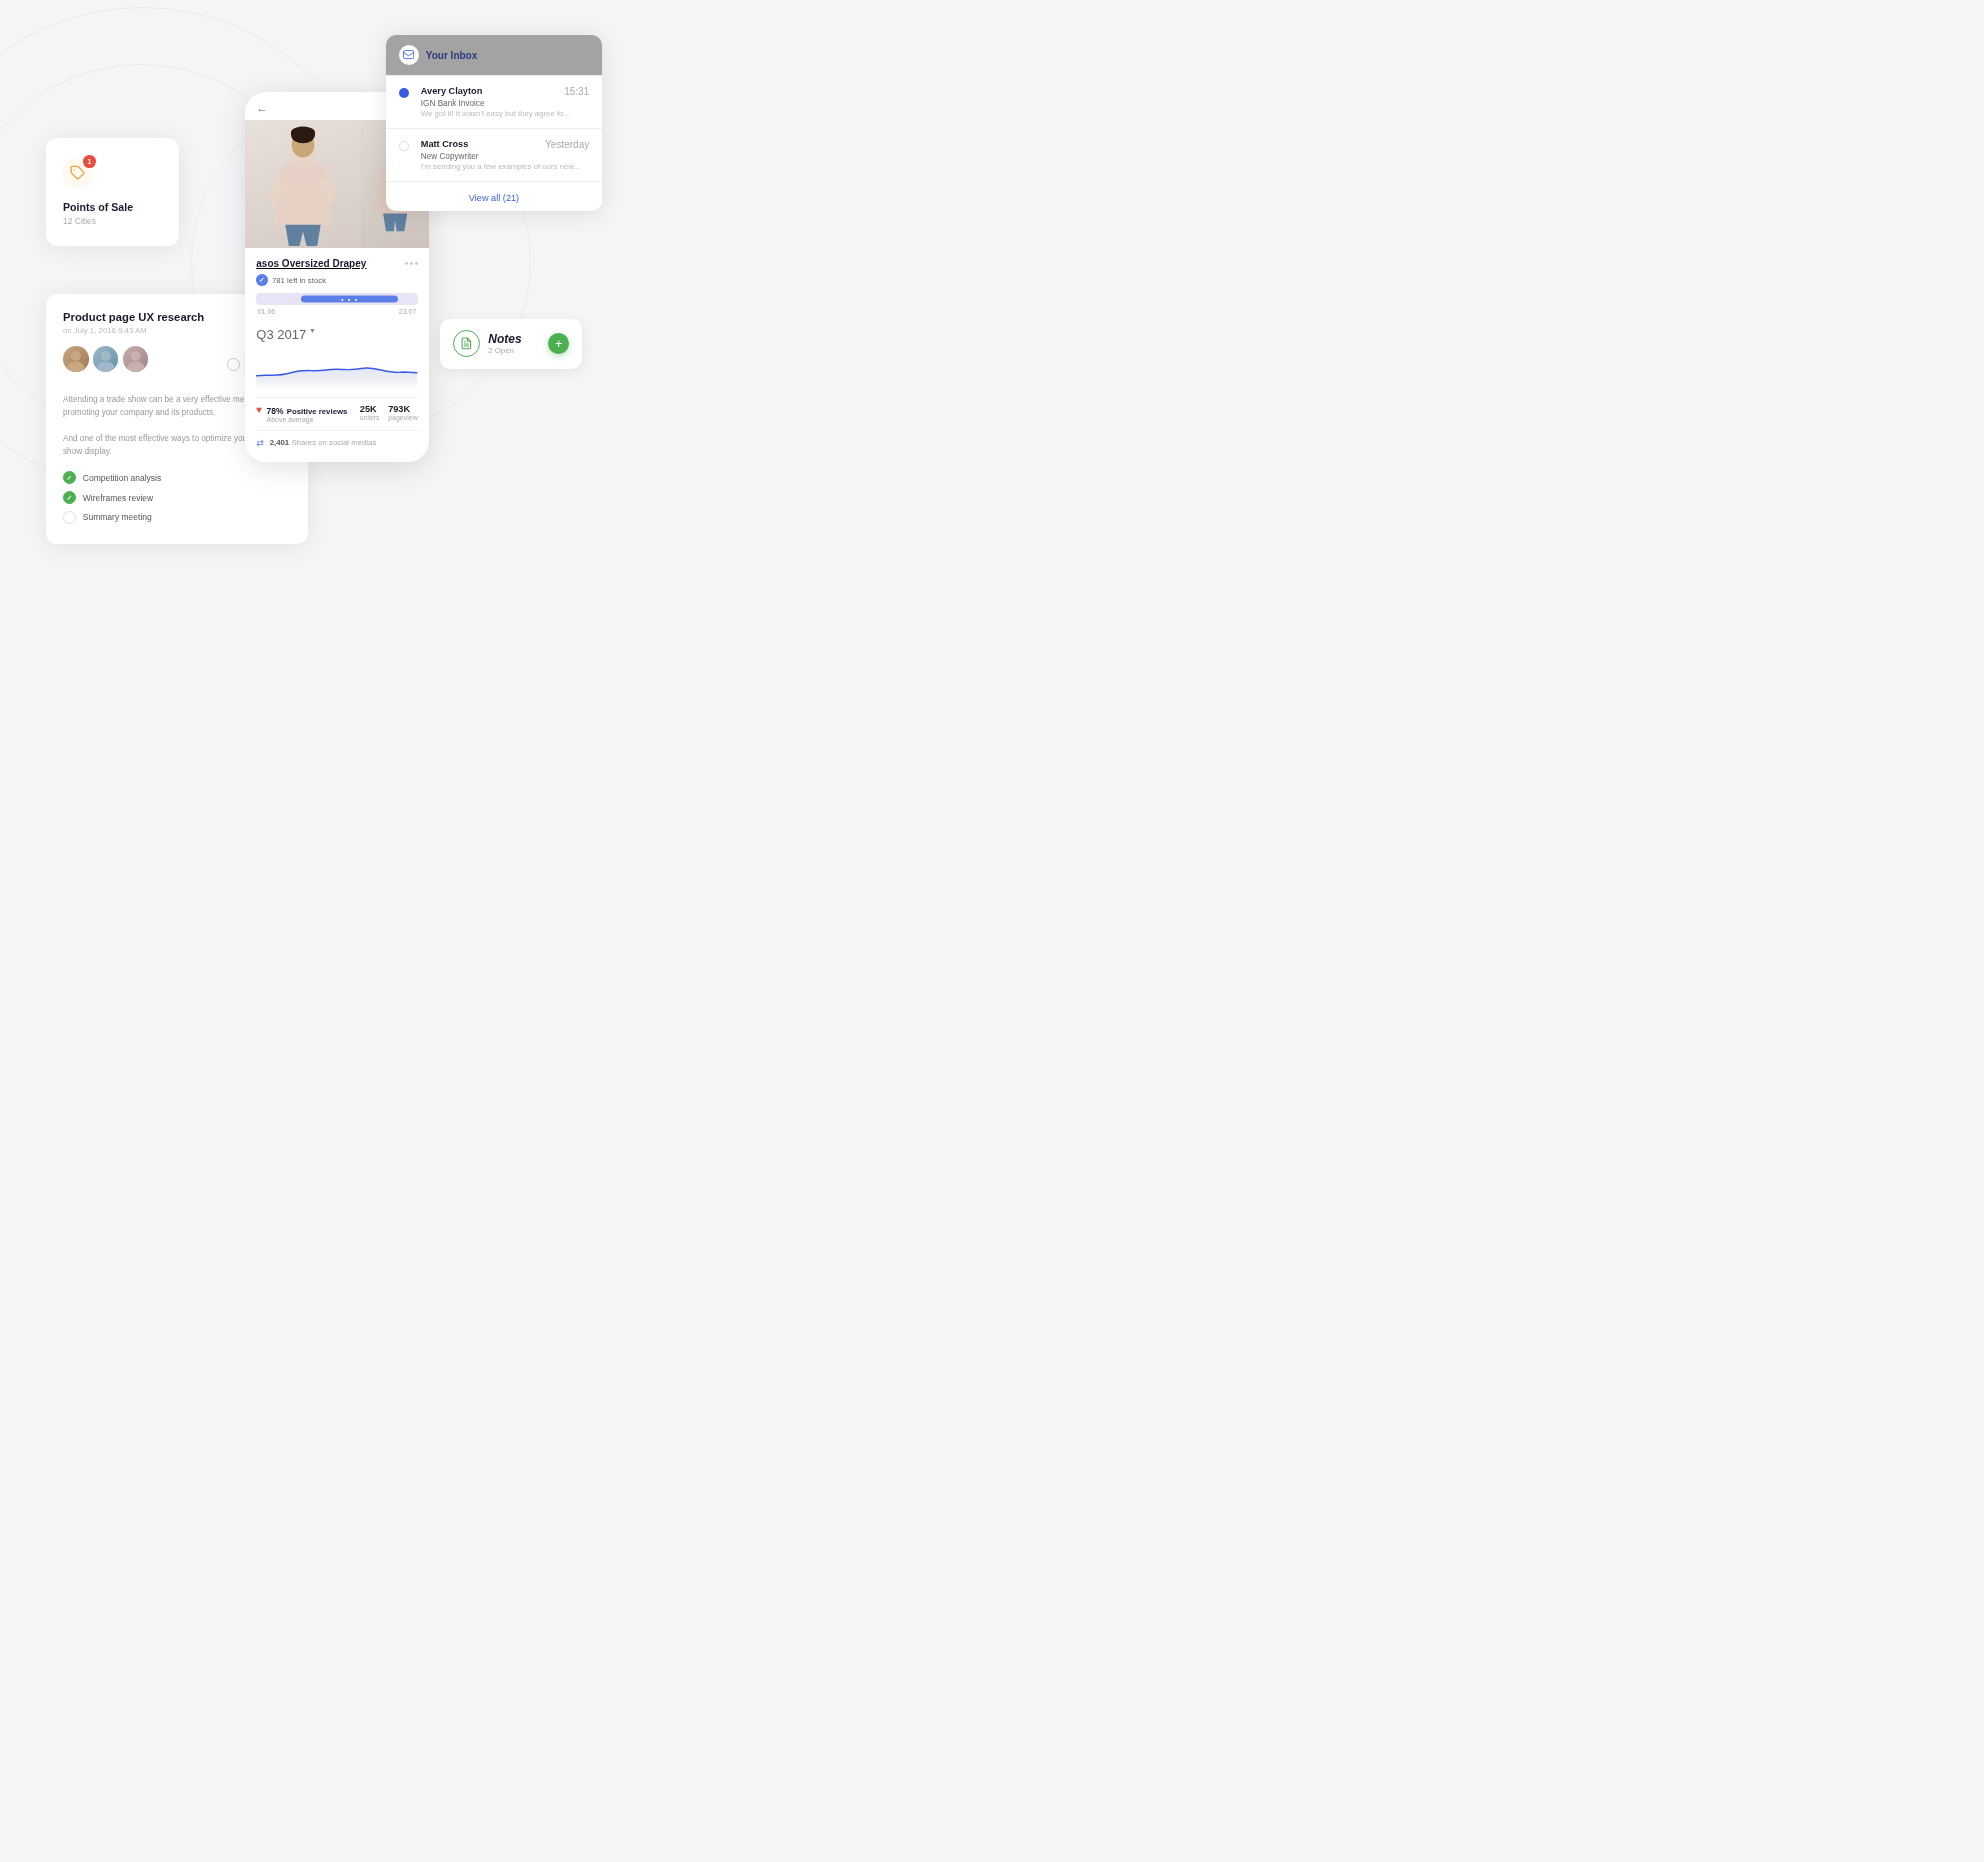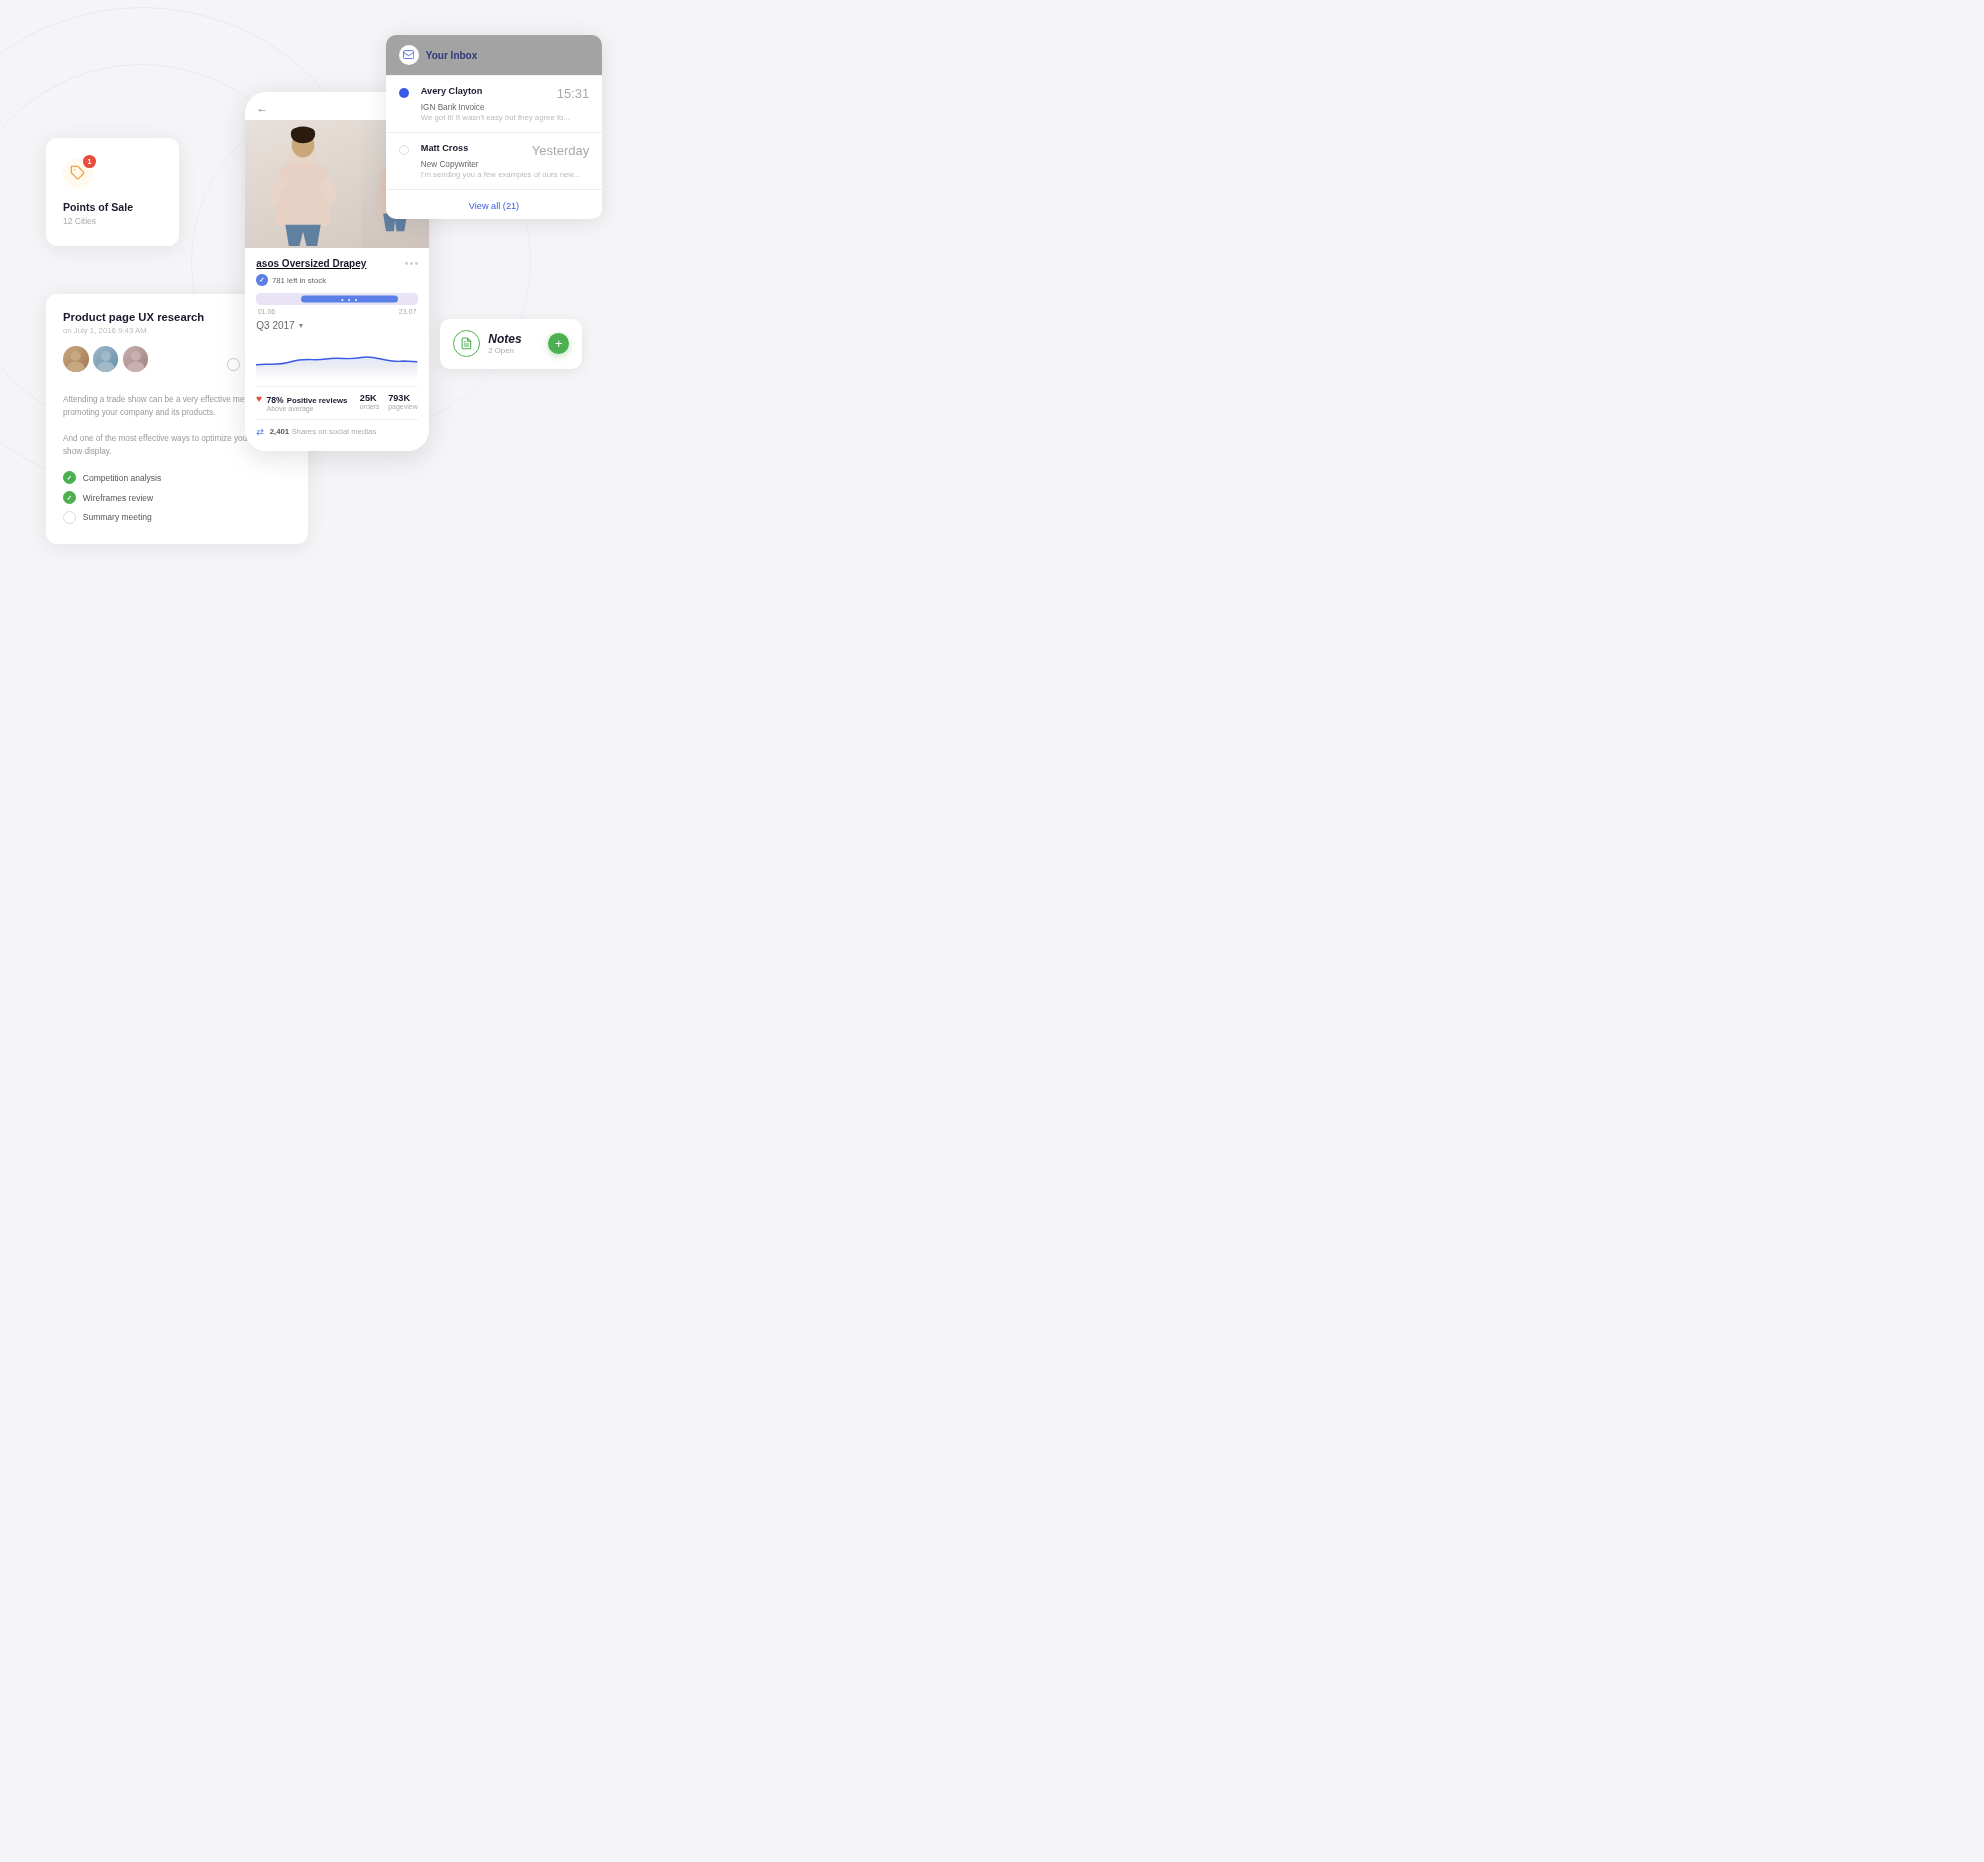--- a/index.html
+++ b/index.html
@@ -353,22 +353,23 @@
     }
 
     .quarter-row {
       display: flex;
       align-items: center;
       gap: 2.8px;
       margin-bottom: 5.7px;
     }
 
     .quarter-label {
-      font-size: 10px;
+      font-size: 13px;
       color: #666;
+      margin-top: 7px;
     }
 
     .quarter-arrow { font-size: 7px; color: #888; }
 
     
     .sparkline-wrap {
       height: 43px;
       margin-bottom: 7px;
       position: relative;
     }
@@ -498,21 +499,21 @@
       margin-bottom: 2.1px;
     }
 
     .inbox-sender {
       font-size: 9.2px;
       font-weight: 600;
       color: #1a1a2e;
     }
 
     .inbox-time {
-      font-size: 13px;
+      font-size: 10px;
       color: #aaa;
     }
 
     .inbox-subject {
       font-size: 8.2px;
       color: #666;
       margin-bottom: 1.4px;
     }
 
     .inbox-preview {

